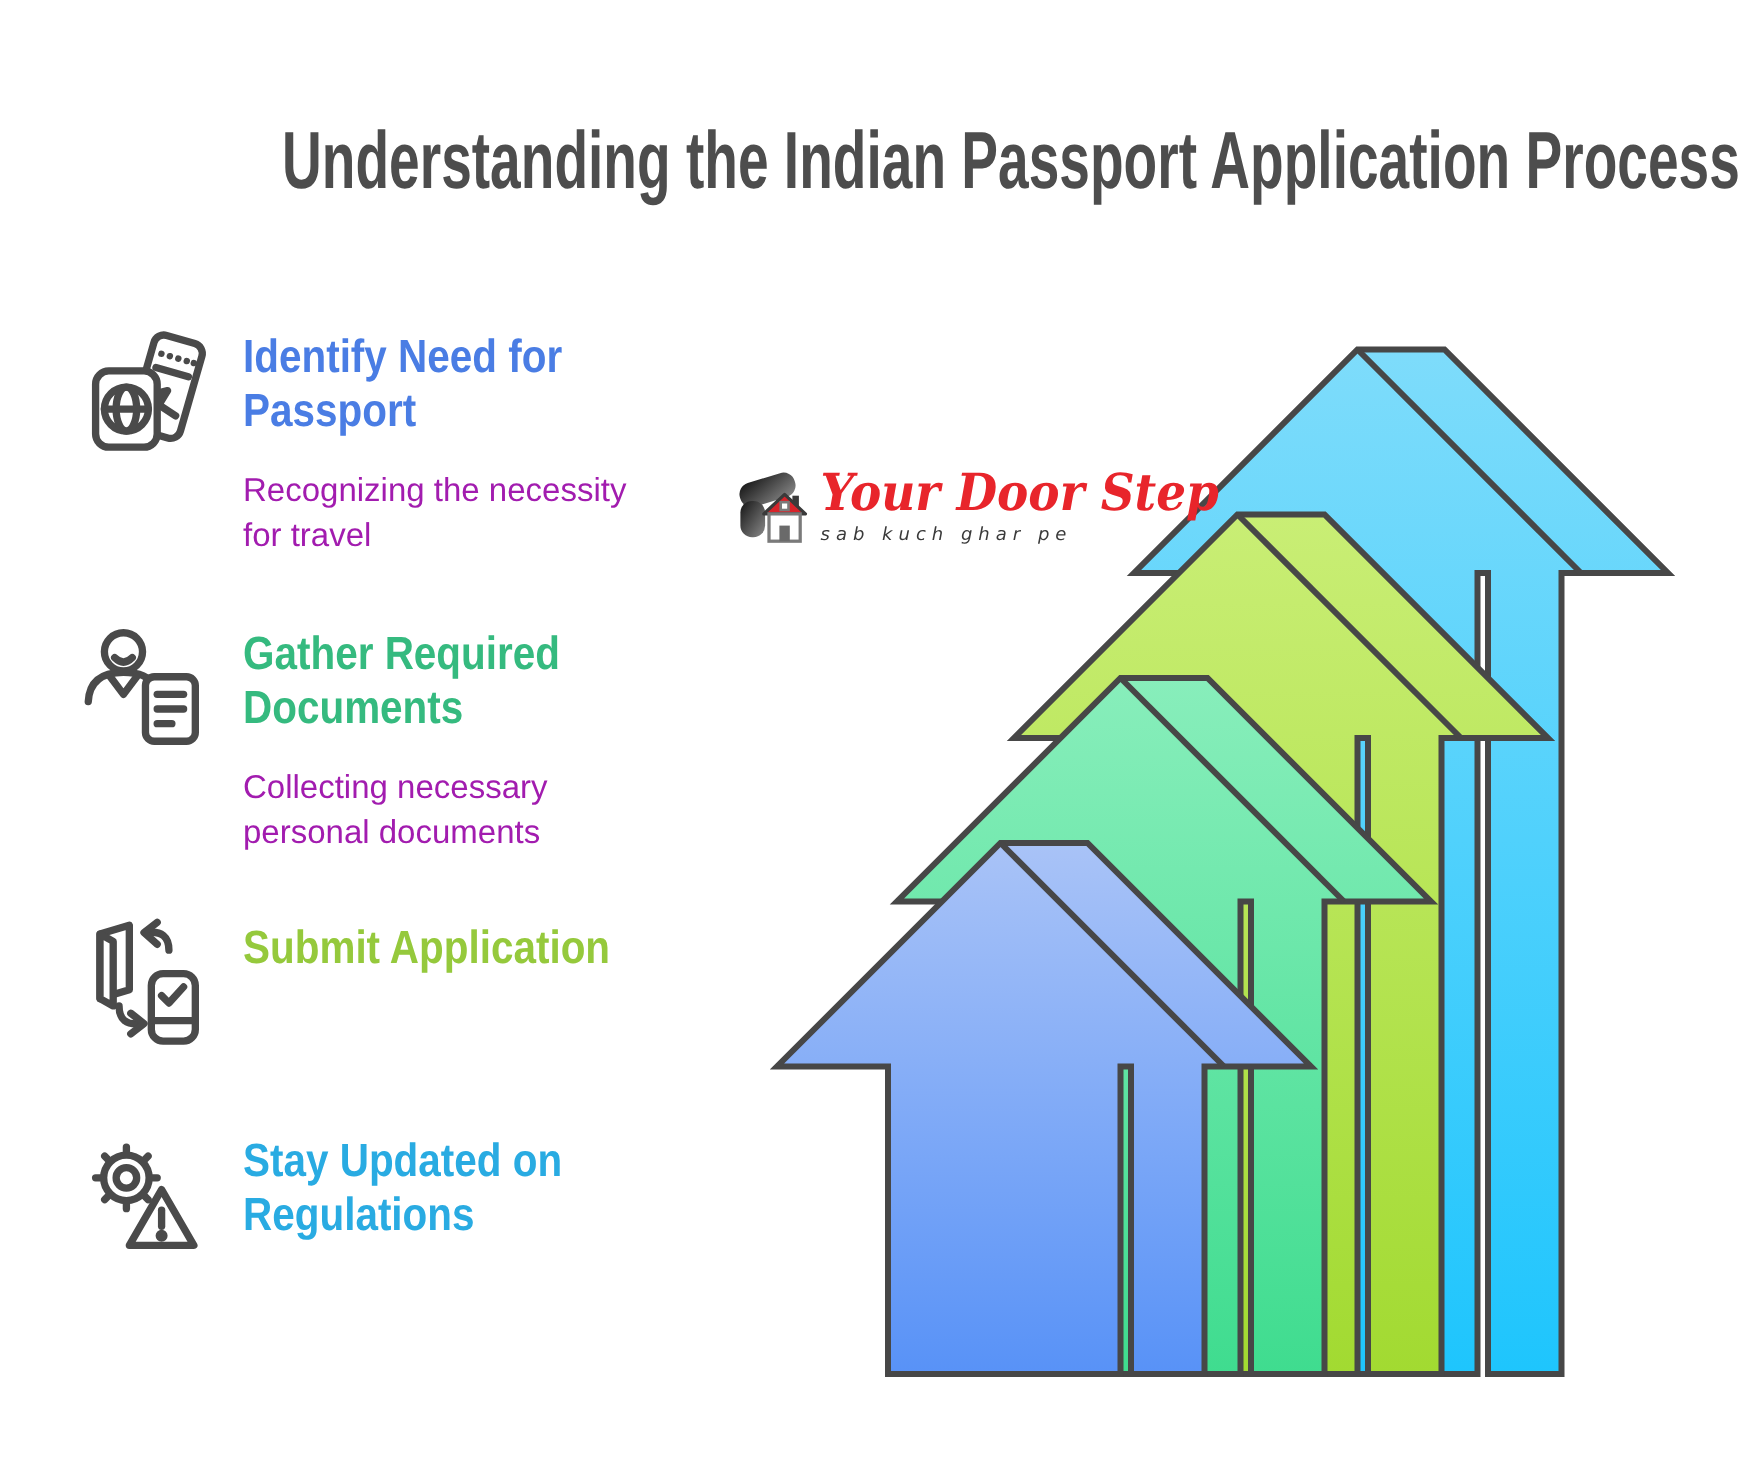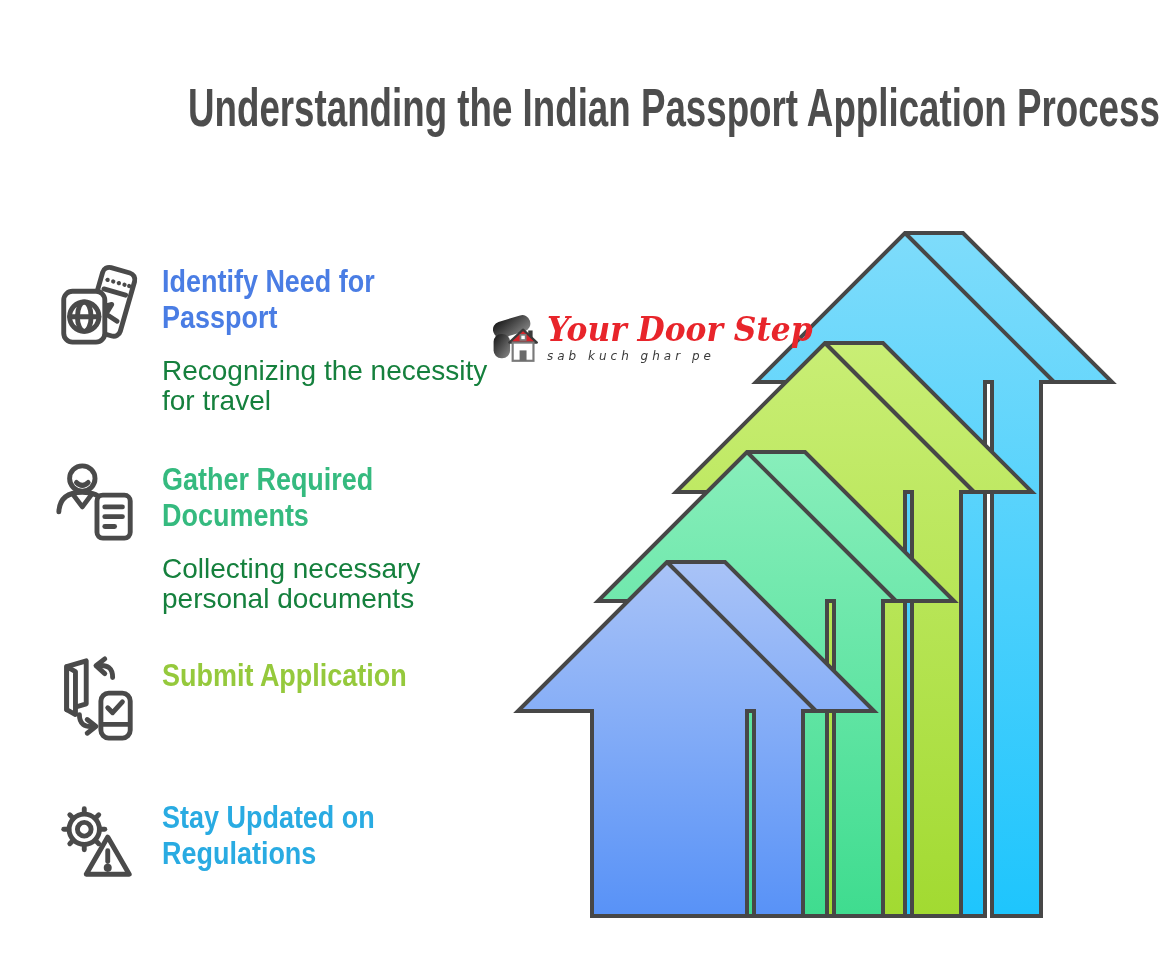--- a/index.html
+++ b/index.html
@@ -2,25 +2,25 @@
 <html><head>
 <meta charset="utf-8">
 <style>
   html,body{margin:0;padding:0;background:#fff;}
   .page{position:relative;width:1175px;height:974px;background:#fff;overflow:hidden;
         font-family:"Liberation Sans",sans-serif;}
   h1.title{position:absolute;top:76px;left:0;width:1175px;margin:0;text-align:center;
         font-size:54px;font-weight:bold;white-space:nowrap;letter-spacing:0px;
         transform:scaleX(.68);transform-origin:50% 0;}
   .arrows-svg{position:absolute;left:0;top:0;width:1175px;height:974px;pointer-events:none;}
-  .step{position:absolute;left:52px;width:450px;margin-top:44px;}
+  .step{position:absolute;left:52px;width:450px;}
   .step .icon{position:absolute;left:0;top:0;width:88px;height:88px;}
   .step h2{margin:0 0 0 110px;padding-top:4px;font-size:31px;line-height:36px;font-weight:bold;
         white-space:pre-line;transform:scaleX(.87);transform-origin:0 0;}
-  .step p{margin:20px 0 0 110px;font-size:28px;line-height:30px;color:#15803d;white-space:pre-line;}
+  .step p{margin:20px 0 0 110px;font-size:22px;line-height:30px;color:#a21caf;white-space:pre-line;}
   .step1{top:216px}.step2{top:414px}.step3{top:610px}.step4{top:752px}
   .logo{position:absolute;left:491px;top:311px;display:flex;align-items:flex-start;}
   .logo .house{width:52px;height:58px;margin-right:4px;}
   .logo .brand{font-family:"DejaVu Serif",serif;font-style:italic;font-weight:bold;
         font-size:34px;line-height:36px;white-space:nowrap;letter-spacing:0px;transform:scaleX(.92);transform-origin:0 0;}
   .logo .tagline{font-family:"DejaVu Sans",sans-serif;font-style:italic;font-size:12px;
         letter-spacing:4px;color:#3A3A3A;margin-top:2px;}
   .ic{stroke:#4A4A4A;stroke-width:5;fill:none;stroke-linecap:round;stroke-linejoin:round;}
 </style>
 </head>

